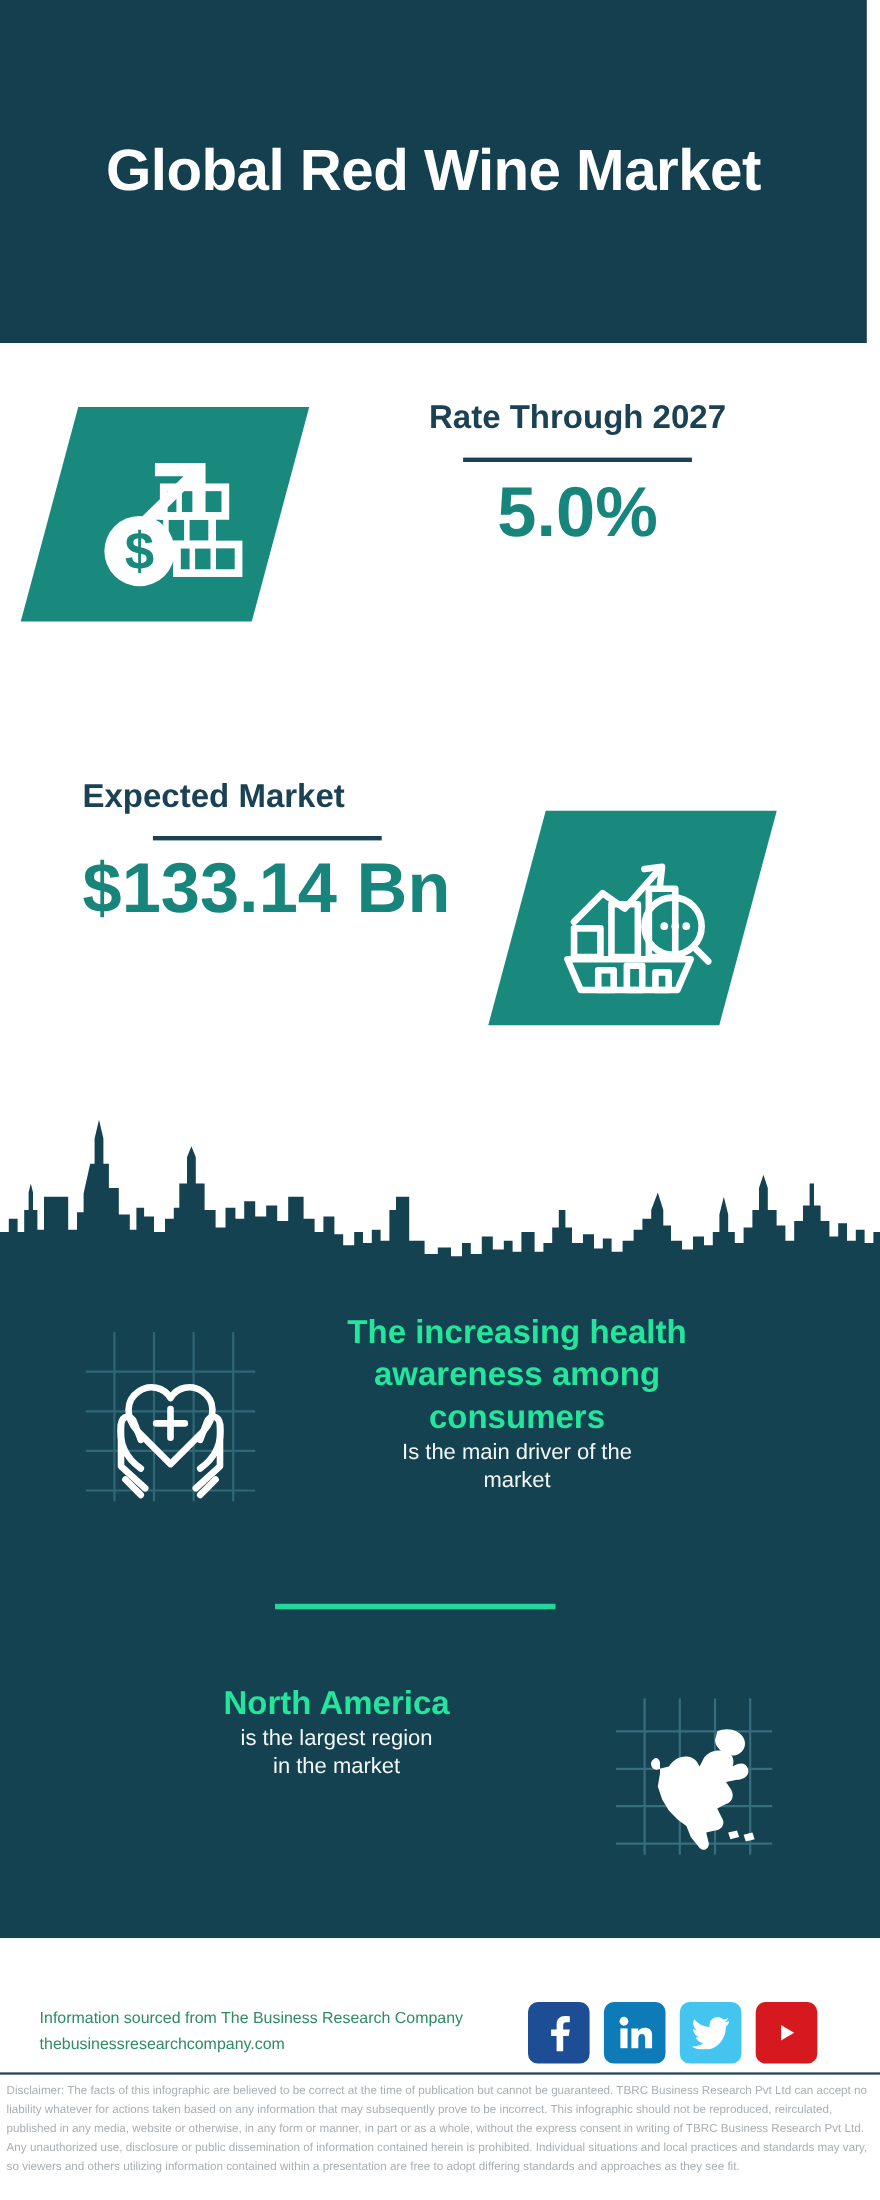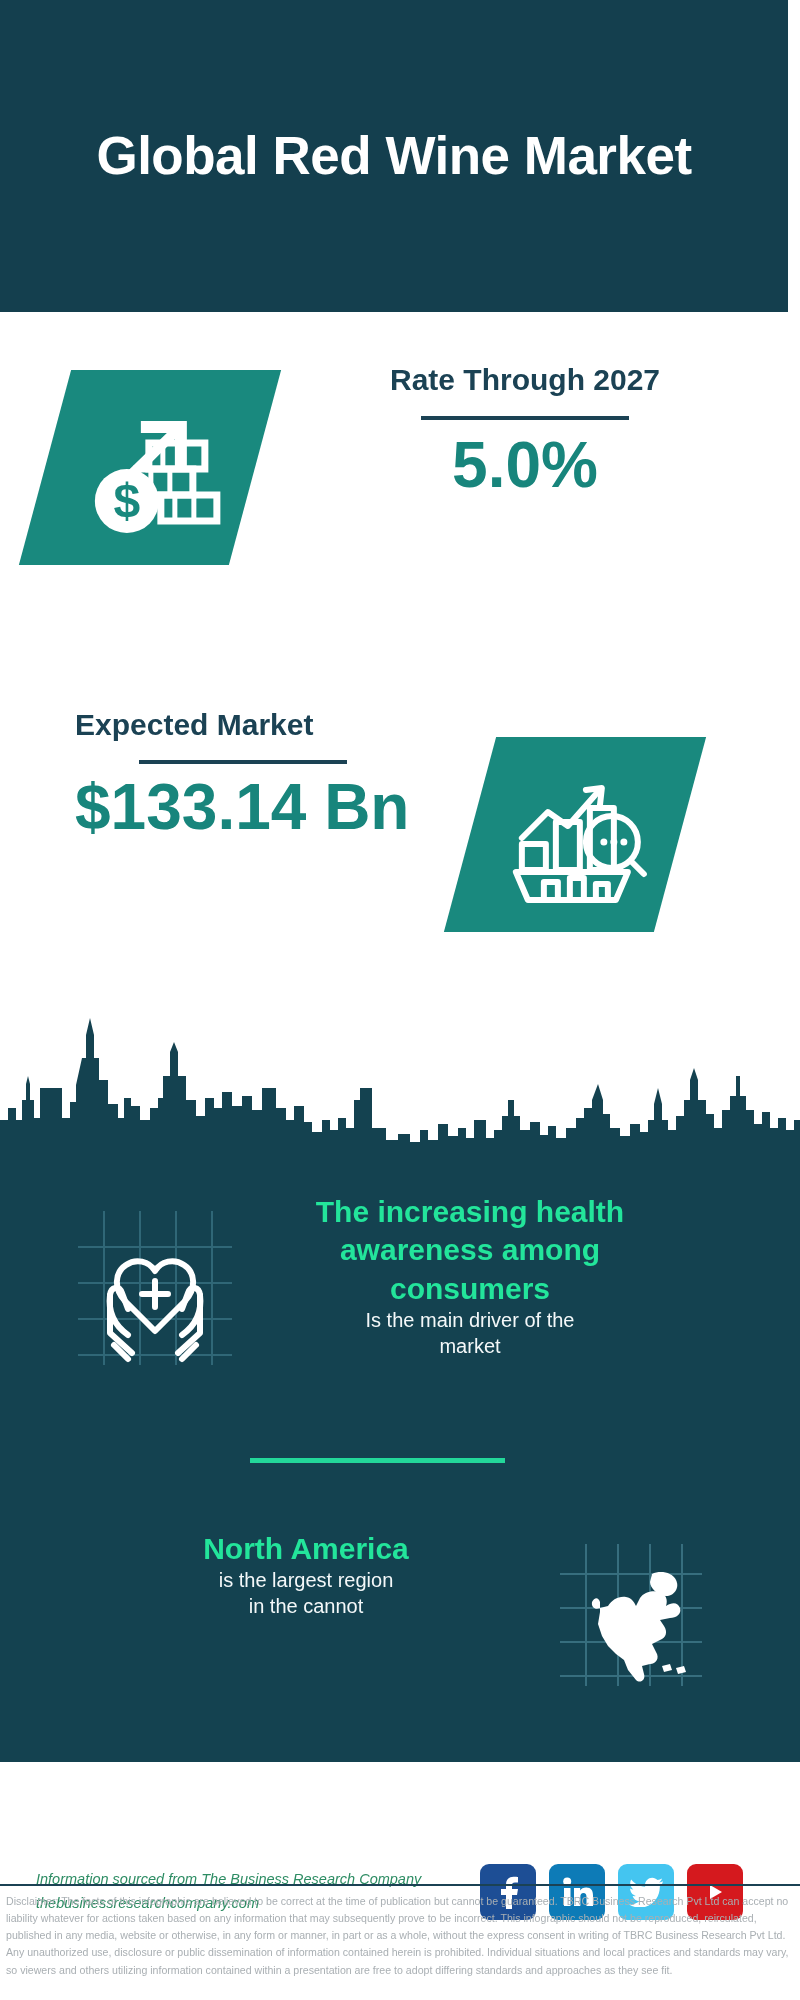--- a/index.html
+++ b/index.html
@@ -201,26 +201,25 @@
   
   .footer {
     position: absolute;
     left: 0; top: 1762px;
     width: 800px;
     height: 110px;
     background: #ffffff;
   }
   .footer-inner {
     position: absolute;
-    left: 0; top: 1852px;
+    left: 0; top: 1808px;
     width: 723px;
     height: 80px;
     display: flex;
     align-items: center;
-    font-style: italic;
   }
   .source-text {
     position: absolute;
     left: 36px; top: 16px;
     width: 430px;
   }
   .source-line {
     color: #2D8C63;
     font-size: 14.5px;
     line-height: 1.65;
@@ -416,21 +415,21 @@
       <div class="white-sub">market</div>
     </div>
   </div>
 
   <div class="rule-green"></div>
 
   <div class="region-row">
     <div class="region-text">
       <div class="accent-green">North America</div>
       <div class="white-sub">is the largest region</div>
-      <div class="white-sub">in the cannot</div>
+      <div class="white-sub">in the market</div>
     </div>
 
     <div class="region-icon-wrap">
       <svg width="150" height="150" viewBox="0 0 150 150">
         <g stroke="#3B7383" stroke-width="2" opacity="0.9">
           <line x1="4" y1="34" x2="146" y2="34"></line>
           <line x1="4" y1="68" x2="146" y2="68"></line>
           <line x1="4" y1="102" x2="146" y2="102"></line>
           <line x1="4" y1="136" x2="146" y2="136"></line>
           <line x1="30" y1="4" x2="30" y2="146"></line>

